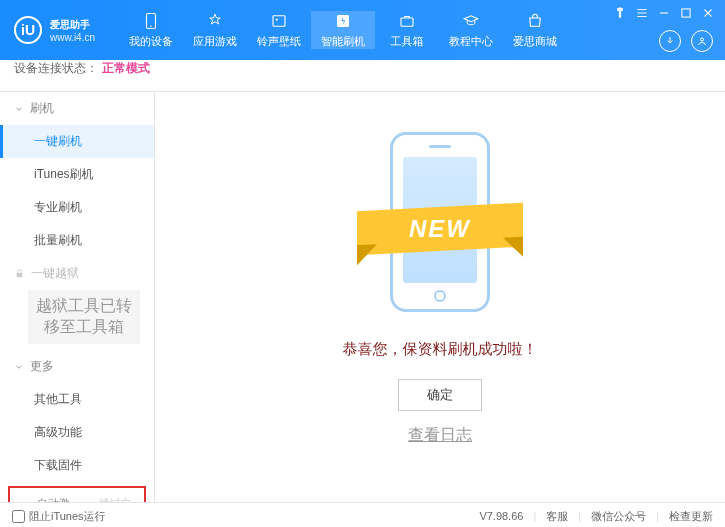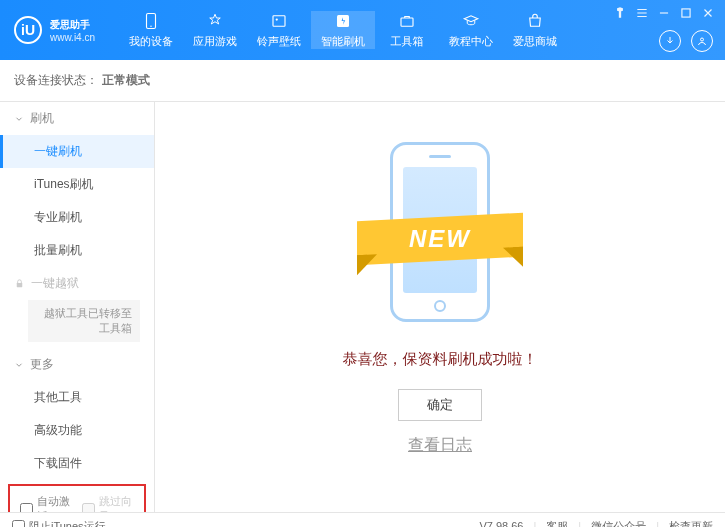--- a/index.html
+++ b/index.html
@@ -15,30 +15,30 @@
 .nav-item { width: 64px; display: flex; flex-direction: column; align-items: center; justify-content: center; cursor: pointer; font-size: 11px; }
 .nav-item.active { background: rgba(255,255,255,0.18); }
 .nav-icon { width: 20px; height: 20px; margin-bottom: 3px; display: flex; align-items: center; justify-content: center; }
 .nav-icon svg { width: 18px; height: 18px; fill: #fff; }
 
 .header-right { position: absolute; right: 10px; top: 6px; display: flex; gap: 8px; align-items: center; }
 .header-right .ctl { width: 14px; height: 14px; cursor: pointer; opacity: 0.9; }
 .header-circles { position: absolute; right: 12px; top: 30px; display: flex; gap: 10px; }
 .header-circles .circ { width: 22px; height: 22px; border: 1.5px solid #fff; border-radius: 50%; display: flex; align-items: center; justify-content: center; cursor: pointer; }
 
-.status-bar { height: 42px; border-bottom: 1px solid #e5e5e5; display: flex; align-items: center; padding: 0 14px; font-size: 12px; color: #666; }
-.status-bar .mode { color: #737373; font-weight: bold; margin-left: 4px; font-family: Liberation Mono, monospace; }
+.status-bar { height: 32px; border-bottom: 1px solid #e5e5e5; display: flex; padding: 0 14px; font-size: 12px; color: #666; }
+.status-bar .mode { color: #ec4899; font-weight: bold; margin-left: 4px; font-family: Liberation Mono, monospace; }
 
 .body { display: flex; height: 410px; }
 .sidebar { width: 155px; border-right: 1px solid #e5e5e5; display: flex; flex-direction: column; font-size: 12px; color: #555; overflow: hidden; }
 .side-section { padding: 8px 14px; color: #888; display: flex; align-items: center; gap: 6px; }
 .side-item { padding: 8px 14px 8px 34px; cursor: pointer; color: #555; }
 .side-item.active { background: #eaf4ff; color: #1a8cff; border-left: 3px solid #1a8cff; padding-left: 31px; }
 .side-locked { display: flex; align-items: center; gap: 6px; padding: 8px 14px; color: #bbb; }
-.side-subnote { background: #f5f5f5; margin: 0 14px 6px 28px; padding: 6px 8px; font-size: 11px; color: #999; text-align: right; }
+.side-subnote { background: #f5f5f5; margin: 0 14px 6px 28px; padding: 6px 8px; font-size: 16px; color: #999; text-align: center; }
 .checkbox-row { display: flex; gap: 10px; padding: 8px 10px; border: 2px solid #e03030; margin: 4px 8px; }
 .cb { display: flex; align-items: center; gap: 4px; color: #888; font-size: 11px; }
 .cb input { margin: 0; }
 .cb.disabled { color: #ccc; }
 
 .main { flex: 1; display: flex; flex-direction: column; align-items: center; justify-content: flex-start; padding-top: 30px; position: relative; }
 .phone-img { width: 130px; height: 200px; position: relative; margin-bottom: 18px; }
 .phone-body { width: 100px; height: 180px; background: #fff; border: 3px solid #a8d0f5; border-radius: 16px; position: absolute; left: 15px; top: 10px; }
 .phone-screen { position: absolute; left: 10px; right: 10px; top: 22px; bottom: 26px; background: linear-gradient(#d4eaff, #bfe0ff); border-radius: 3px; }
 .phone-speaker { position: absolute; top: 10px; left: 50%; transform: translateX(-50%); width: 22px; height: 3px; background: #a8d0f5; border-radius: 2px; }

